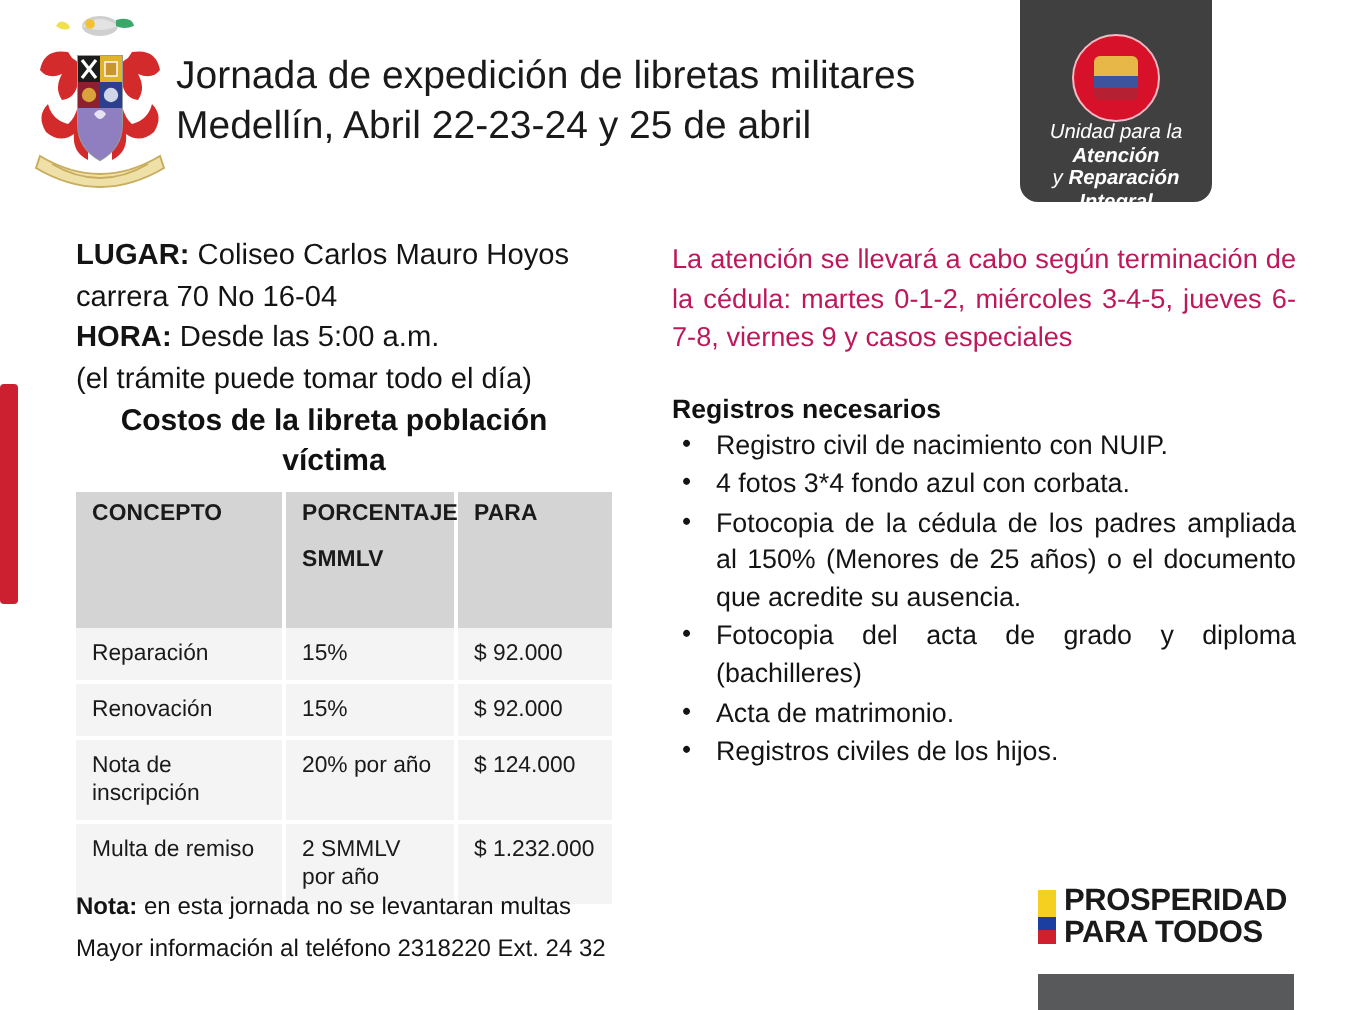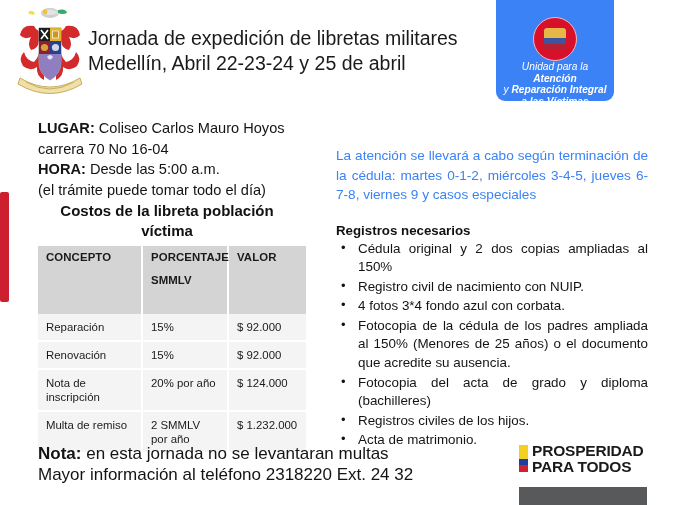--- a/index.html
+++ b/index.html
@@ -38,23 +38,23 @@
   }
   .title-line {
     font-size: 19.5px;
     line-height: 25px;
     color: #1a1a1a;
     white-space: nowrap;
   }
 
   #uariv-logo {
     position: absolute;
-    left: 496px; top: 0px;
-    width: 118px; height: 101px;
-    background: #3b82f6;
+    left: 510px; top: 0px;
+    width: 96px; height: 101px;
+    background: #404040;
     border-radius: 0 0 9px 9px;
   }
   #uariv-seal {
     position: absolute;
     left: 50%; top: 17px;
     transform: translateX(-50%);
     width: 42px; height: 42px;
     border-radius: 50%;
     border: 1.6px solid #f4b9c2;
     background: #d8112a;
@@ -157,22 +157,21 @@
   
   #right-column {
     position: absolute;
     left: 336px; top: 120px;
     width: 312px;
   }
   #attention-paragraph {
     font-size: 13.6px;
     line-height: 19.5px;
     text-align: justify;
-    color: #3b82f6;
-    margin-top: 26px;
+    color: #be185d;
   }
   #docs-heading {
     margin-top: 18px;
     font-size: 13.3px;
     font-weight: 700;
     color: #111111;
   }
   #docs-list {
     margin: 2px 0 0 0;
     padding: 0;
@@ -195,21 +194,21 @@
     color: #141414;
   }
 
   
   #footer-note {
     position: absolute;
     left: 38px; top: 443px;
     width: 430px;
   }
   .note-line {
-    font-size: 17px;
+    font-size: 12px;
     line-height: 21px;
     color: #141414;
     white-space: nowrap;
   }
   .note-line b { font-weight: 700; }
 
   #prosperidad-logo {
     position: absolute;
     left: 519px; top: 443px;
     width: 145px; height: 32px;
@@ -309,21 +308,21 @@
   <table id="costs-table">
     <colgroup>
         <col class="c1">
         <col class="c2">
         <col class="c3">
       </colgroup>
     <thead>
       <tr>
         <th>CONCEPTO</th>
         <th><span>PORCENTAJE</span><span class="sub">SMMLV</span></th>
-        <th>VALOR</th>
+        <th>PARA</th>
       </tr>
     </thead>
     <tbody>
       <tr>
         <td>Reparación</td>
         <td>15%</td>
         <td>$ 92.000</td>
       </tr>
       <tr>
         <td>Renovación</td>
@@ -343,27 +342,26 @@
     </tbody>
   </table>
 </div>
 
 <div id="right-column">
   <div id="attention-paragraph">La atención se llevará a cabo según terminación de la cédula: martes 0-1-2, miércoles 3-4-5, jueves 6-7-8, viernes 9 y casos especiales</div>
 
   <div id="docs-heading">Registros necesarios</div>
 
   <ul id="docs-list">
-    <li>Cédula original y 2 dos copias ampliadas al 150%</li>
     <li>Registro civil de nacimiento con NUIP.</li>
     <li>4 fotos 3*4 fondo azul con corbata.</li>
     <li>Fotocopia de la cédula de los padres ampliada al 150% (Menores de 25 años) o el documento que acredite su ausencia.</li>
     <li>Fotocopia del acta de grado y diploma (bachilleres)</li>
+    <li>Acta de matrimonio.</li>
     <li>Registros civiles de los hijos.</li>
-    <li>Acta de matrimonio.</li>
   </ul>
 </div>
 
 <div id="footer-note">
   <div class="note-line">
     <b>Nota:</b><span> en esta jornada no se levantaran multas</span>
   </div>
   <div class="note-line">Mayor información al  teléfono 2318220 Ext. 24 32</div>
 </div>
 

